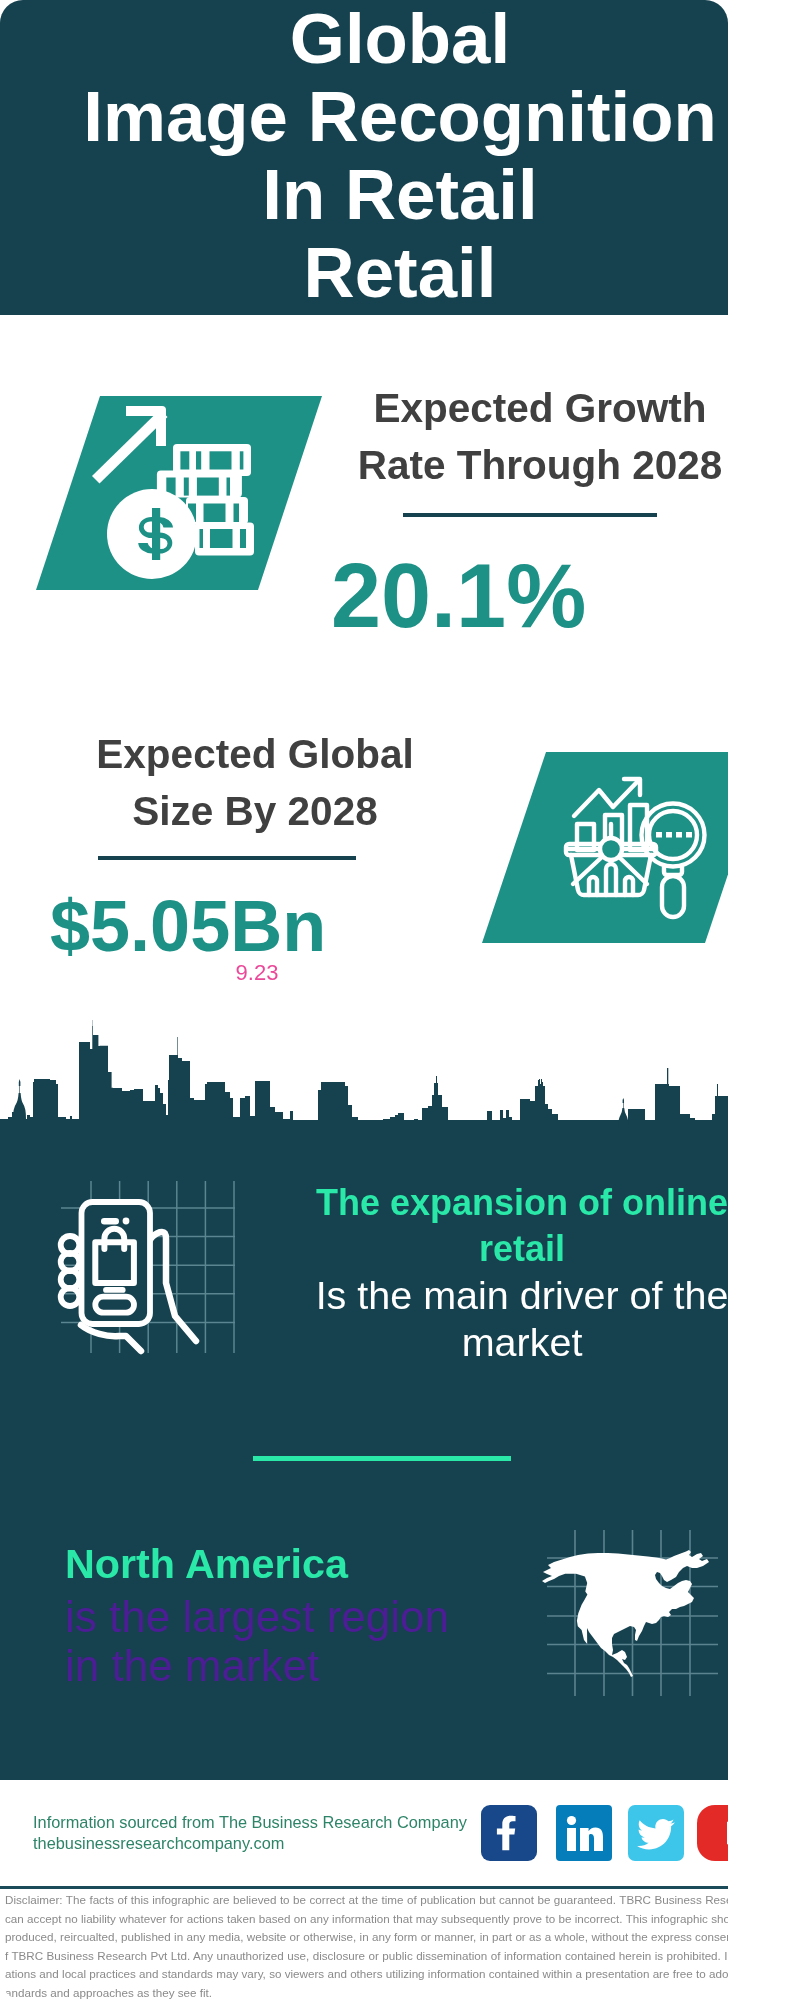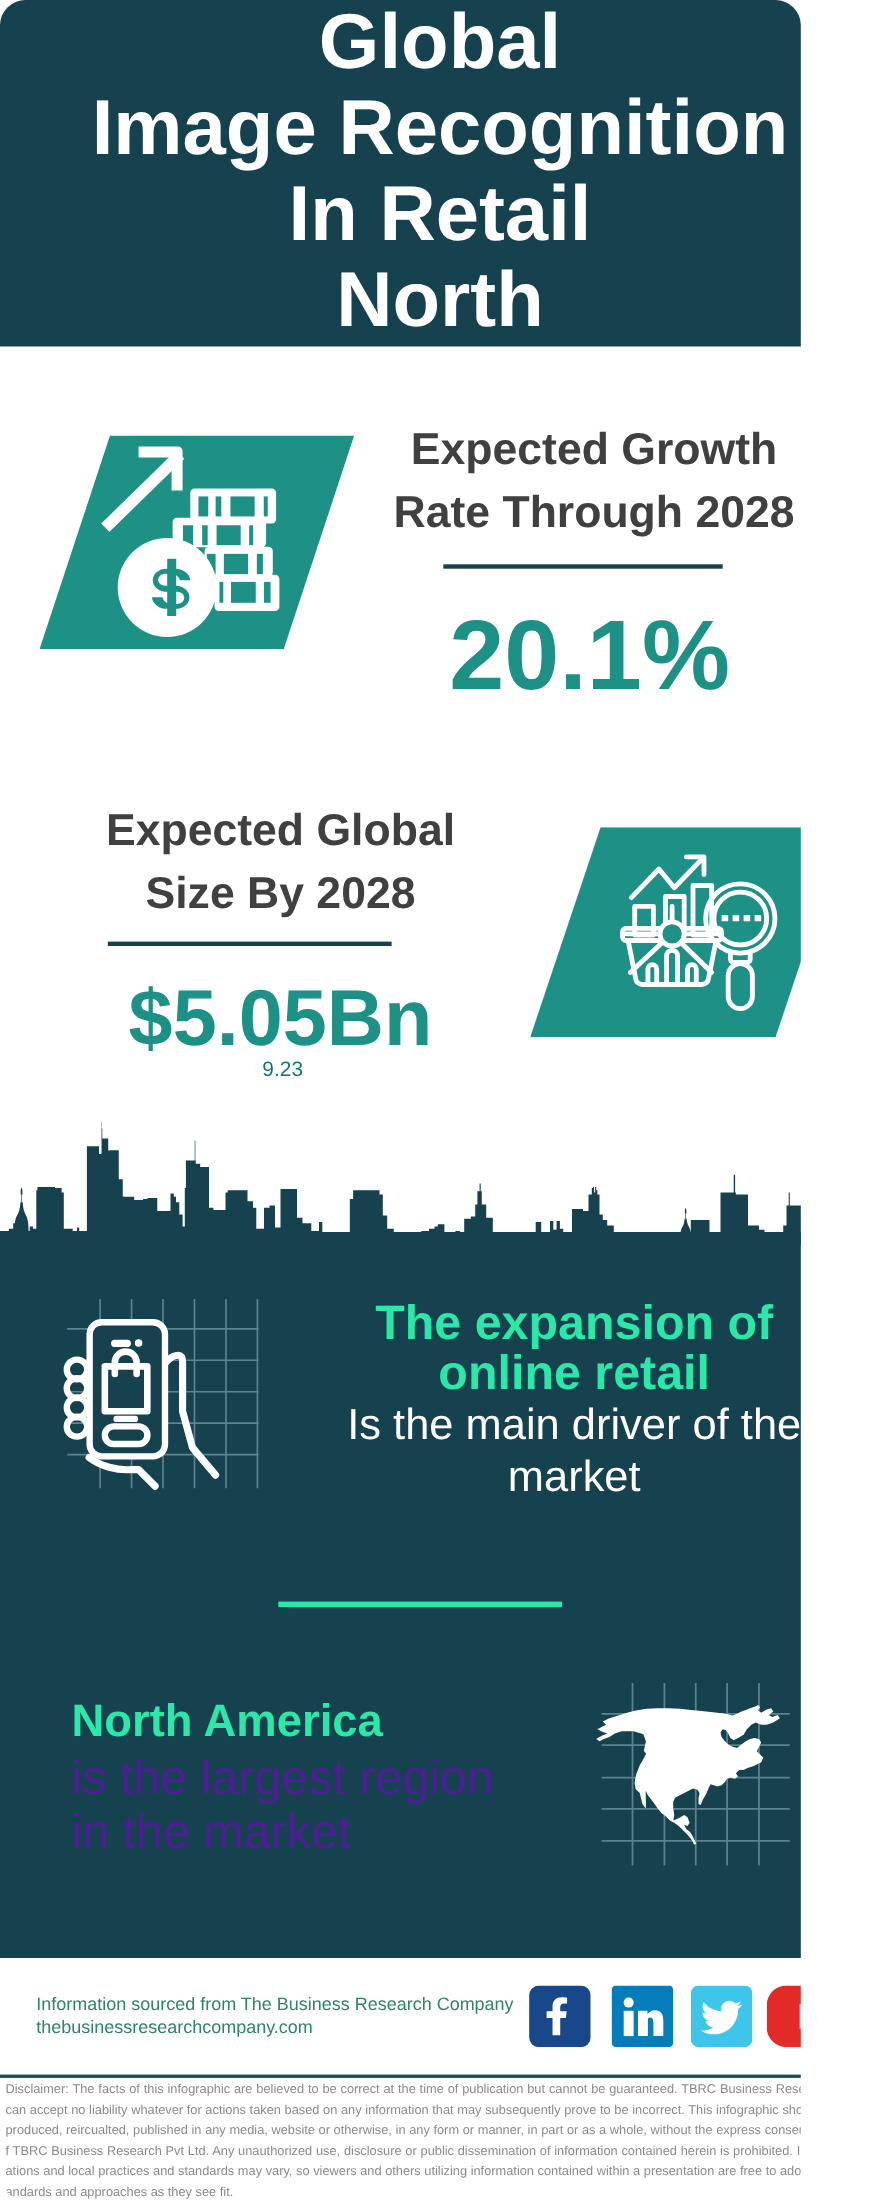--- a/index.html
+++ b/index.html
@@ -13,36 +13,36 @@
       color:#fff; font-weight:bold; font-size:70.8px; line-height:78px; }
   .header-title div { white-space:nowrap; }
 
   
   .para { position:absolute; }
   .para svg { display:block; }
   .stat1-icon { left:36px; top:396px; width:286px; height:194px; }
   .stat1-text { position:absolute; left:335px; top:380px; width:410px; text-align:center; }
   .stat-title { color:#404040; font-weight:bold; font-size:40.5px; line-height:56.6px; }
   .stat-rule { position:absolute; height:4px; background:#16424f; }
-  .stat-value { position:absolute; color:#1e9187; font-weight:bold; font-size:90px; line-height:96px; width:410px; text-align:center; }
+  .stat-value { position:absolute; color:#1e9187; font-weight:bold; font-size:90px; line-height:96px; width:410px; text-align:left; }
 
   
   .stat2-icon { left:482px; top:752px; width:287px; height:191px; }
   .stat2-text { position:absolute; left:50px; top:726px; width:410px; text-align:center; }
-  .stat2-note { position:absolute; left:2px; top:236px; width:410px; text-align:center; color:#0f766e; font-size:19px; line-height:22px; }
+  .stat2-note { position:absolute; left:2px; top:236px; width:410px; text-align:center; color:#ec4899; font-size:22px; line-height:22px; }
 
   
   .dark-panel { position:absolute; left:0; top:1120px; width:800px; height:660px; background:#16424f; }
   .skyline { position:absolute; left:0; top:1020px; width:800px; height:112px; }
 
   
   .driver-icon { position:absolute; left:40px; top:1150px; width:210px; height:215px; }
   .driver-text { position:absolute; left:292px; top:1180px; width:460px; text-align:center; }
   .hl { color:#2ae8a8; font-weight:bold; }
-  .driver-hl { font-size:44px; line-height:46px; }
+  .driver-hl { font-size:36px; line-height:46px; }
   .driver-sub { color:#fff; font-size:39.5px; line-height:47px; font-weight:normal; }
   .mid-rule { position:absolute; left:253px; top:1456px; width:258px; height:5px; background:#2ae8a8; }
 
   
   .region-text { position:absolute; left:65px; top:1536px; width:470px; }
   .region-hl { font-size:41.3px; line-height:57px; }
   .region-sub { color:#4c1d95; font-size:44px; line-height:48.8px; }
   .region-map { position:absolute; left:539px; top:1529px; width:180px; height:172px; }
 
   
@@ -59,21 +59,21 @@
 </head>
 <body>
 
 <div class="page">
 
   <div class="header">
     <div class="header-title">
       <div>Global</div>
       <div>Image Recognition</div>
       <div>In Retail</div>
-      <div>North</div>
+      <div>Retail</div>
     </div>
   </div>
 
   <div class="para stat1-icon">
     <svg viewBox="0 0 286 194" width="286" height="194">
       <polygon points="64,0 286,0 222,194 0,194" fill="#1e9187"></polygon>
       <g transform="translate(40,0)">
           <g fill="#ffffff">
         <path d="M50,10 h36 a4,4 0 0 1 4,4 v36 h-10 v-30 h-30 z"></path>
         <path d="M84,13.5 l7.5,7.5 l-68,66.5 l-7.5,-7.5 z"></path>

